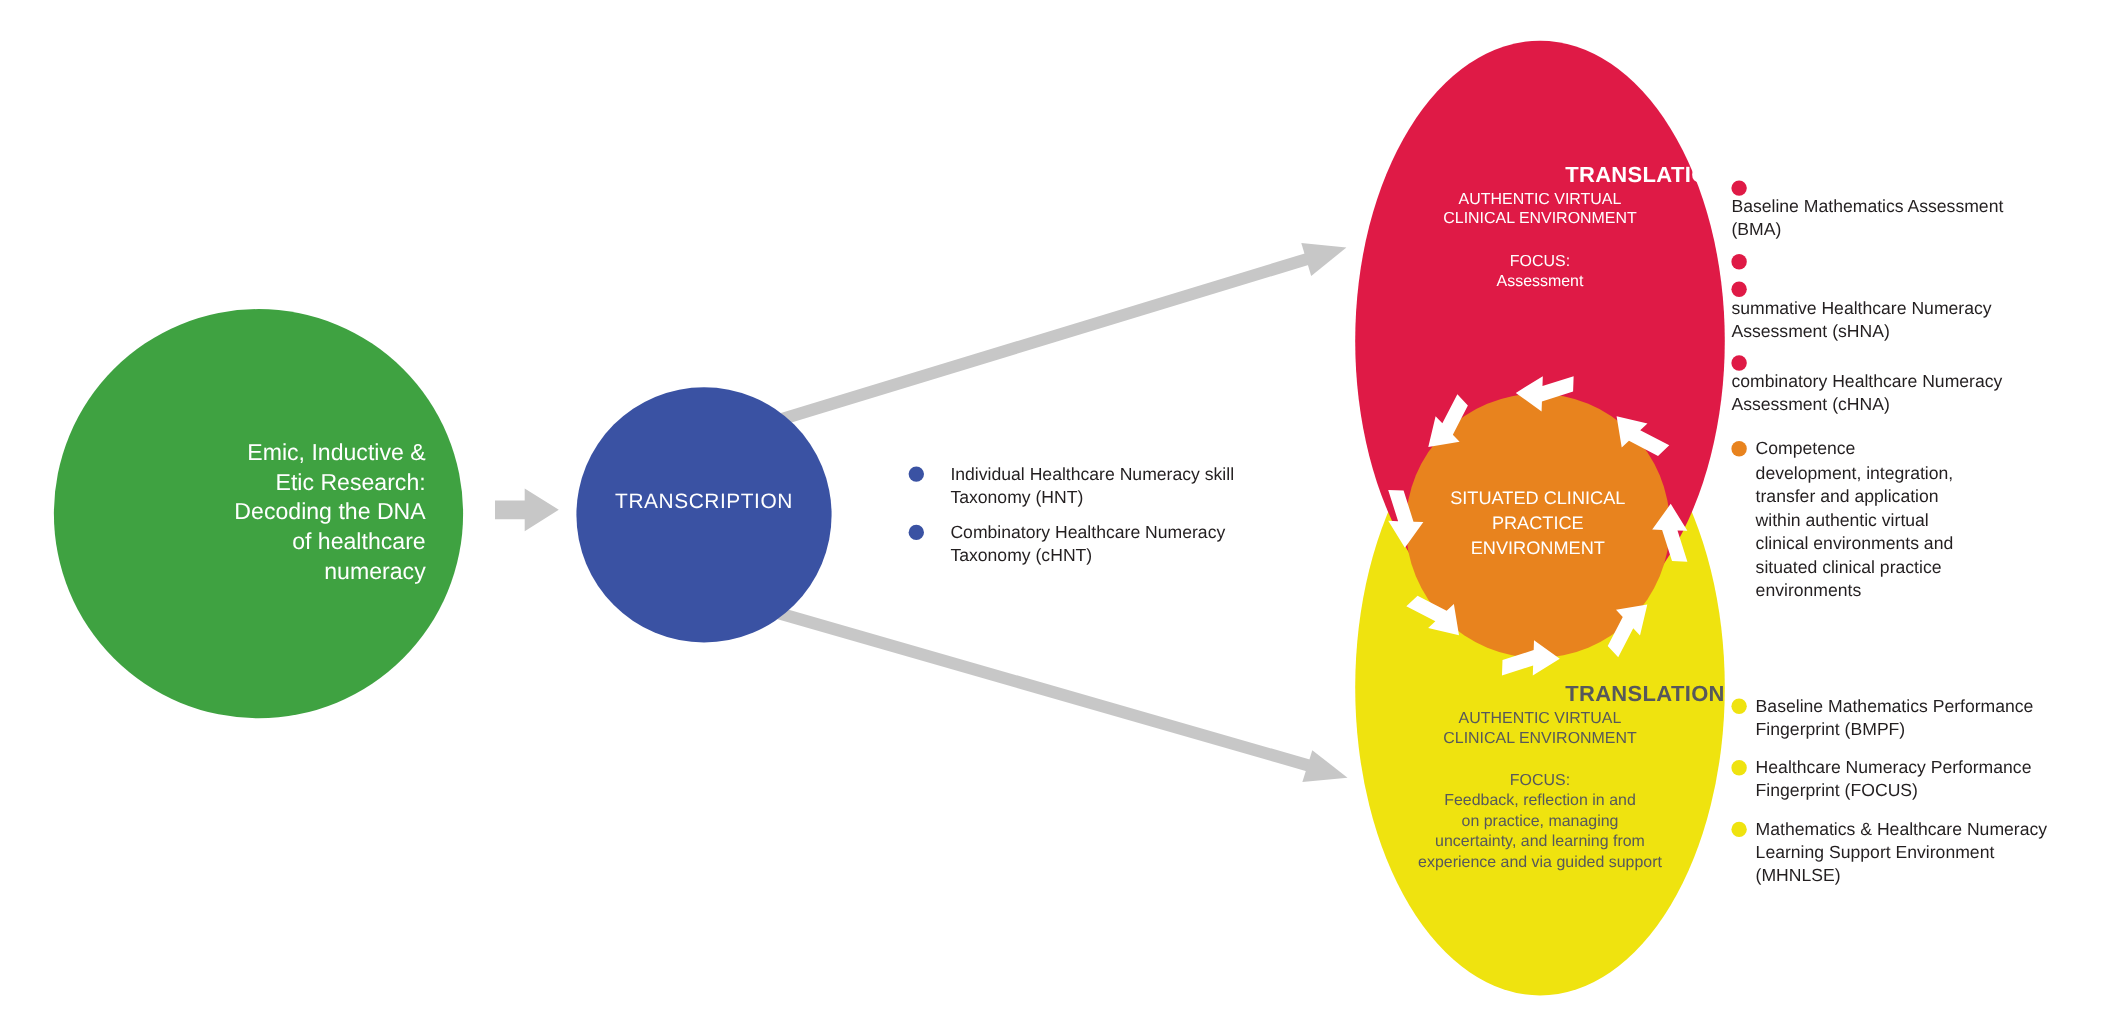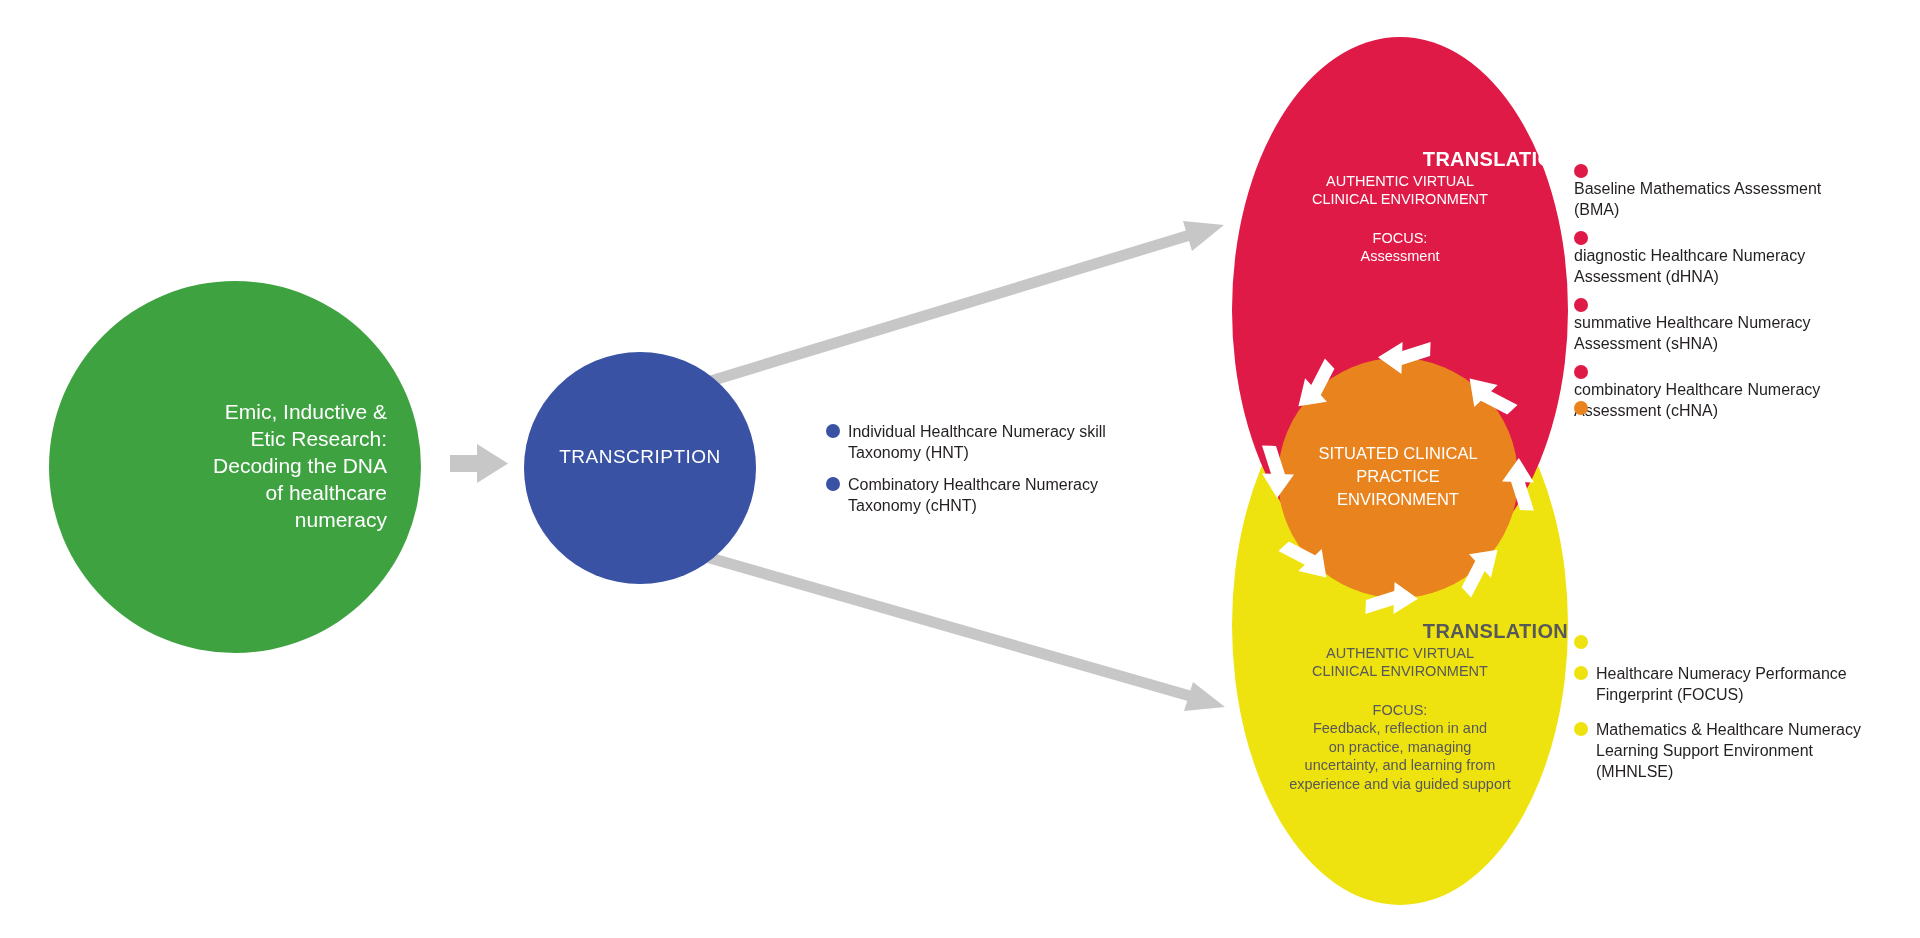--- a/index.html
+++ b/index.html
@@ -36,21 +36,21 @@
   .blist{display:flex;flex-direction:column;}
   .li{display:flex;align-items:flex-start;}
   .dot{flex:0 0 auto;width:14px;height:14px;border-radius:50%;margin-top:3px;margin-right:8px;}
   .dot-blue{background:#3A52A3;}
   .dot-red{background:#DF1A46;}
   .dot-orange{background:#E8831E;}
   .dot-yellow{background:#EFE30F;}
   .li-text{font-size:16px;line-height:21px;color:#231F20;}
 
   .taxonomy-list{left:826px;top:421px;width:330px;}
-  .taxonomy-list .li{margin-bottom:11px;}
+  .taxonomy-list .li{margin-bottom:11px;gap:16px;}
   .assessment-list{left:1574px;top:161px;width:340px;}
   .assessment-list .li{margin-bottom:8px;flex-direction:column;}
   .competence-item{left:1574px;top:398px;width:340px;}
   .competence-item .li-text{line-height:21.5px;}
   .performance-list{left:1574px;top:632px;width:360px;}
   .performance-list .li{margin-bottom:14px;}
 </style>
 </head>
 <body>
 
@@ -136,44 +136,51 @@
   </div>
 
   <div class="abs blist assessment-list">
     <div class="li">
       <span class="dot dot-red"></span>
       <span class="li-text preline">Baseline Mathematics Assessment
 (BMA)</span>
     </div>
     <div class="li">
       <span class="dot dot-red"></span>
-      <span class="li-text preline">diagnostic Healthcare Numeracy
-Assessment (dHNA)</span>
     </div>
     <div class="li">
       <span class="dot dot-red"></span>
       <span class="li-text preline">summative Healthcare Numeracy
 Assessment (sHNA)</span>
     </div>
     <div class="li">
       <span class="dot dot-red"></span>
       <span class="li-text preline">combinatory Healthcare Numeracy
 Assessment (cHNA)</span>
     </div>
   </div>
 
   <div class="abs blist competence-item">
     <div class="li">
       <span class="dot dot-orange"></span>
+      <span class="li-text preline">Competence
+development, integration,
+transfer and application
+within authentic virtual
+clinical environments and
+situated clinical practice
+environments</span>
     </div>
   </div>
 
   <div class="abs blist performance-list">
     <div class="li">
       <span class="dot dot-yellow"></span>
+      <span class="li-text preline">Baseline Mathematics Performance
+Fingerprint (BMPF)</span>
     </div>
     <div class="li">
       <span class="dot dot-yellow"></span>
       <span class="li-text preline">Healthcare Numeracy Performance
 Fingerprint (FOCUS)</span>
     </div>
     <div class="li">
       <span class="dot dot-yellow"></span>
       <span class="li-text preline">Mathematics &amp; Healthcare Numeracy
 Learning Support Environment

